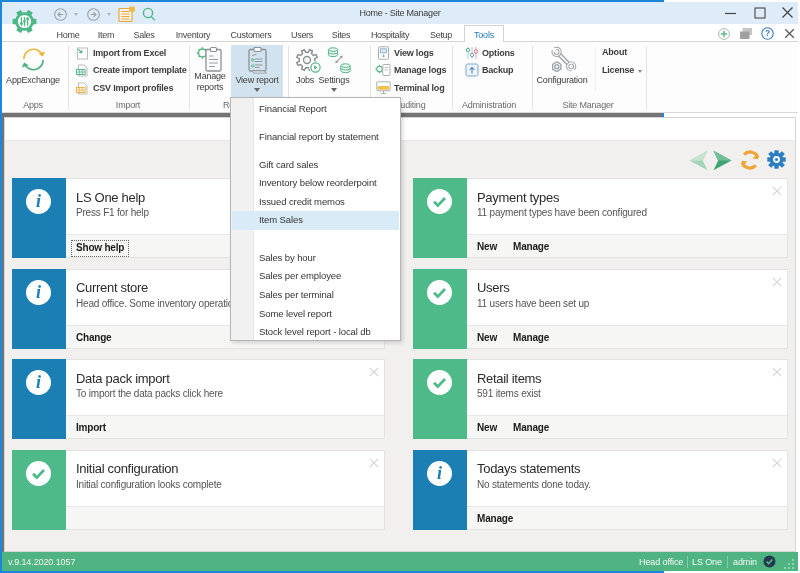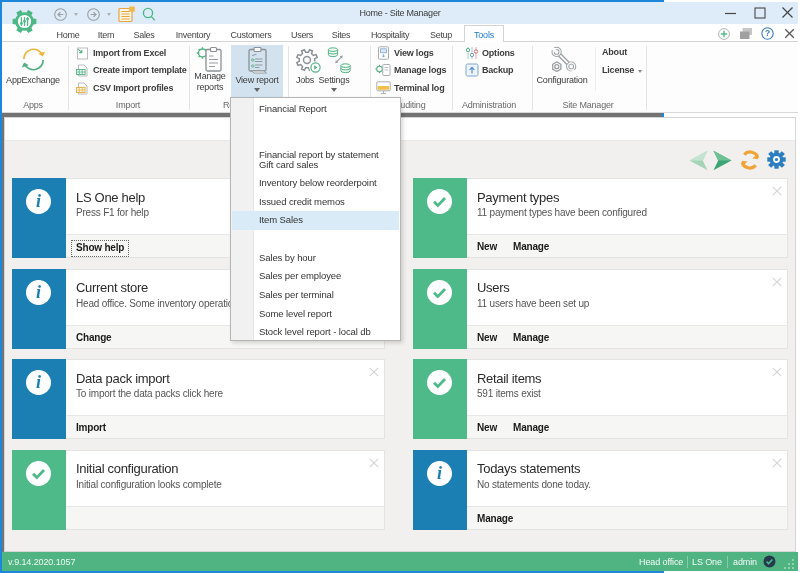--- a/index.html
+++ b/index.html
@@ -534,21 +534,21 @@
           <rect x="4" y="8" width="2" height="2"></rect>
         <rect x="4" y="4" width="2" height="2"></rect>
           <rect x="0" y="8" width="2" height="2"></rect>
       </g>
     </svg>
   </div>
 
   <div id="menu">
     <div id="menugutter"></div>
     <div class="mi" style="top:1.5px">Financial Report</div>
-    <div class="mi" style="top:48px">Financial report by statement</div>
+    <div class="mi" style="top:30px">Financial report by statement</div>
     <div class="mi" style="top:57.5px">Gift card sales</div>
     <div class="mi" style="top:76.1px">Inventory below reorderpoint</div>
     <div class="mi" style="top:94.8px">Issued credit memos</div>
     <div class="mi mihl" style="top:113.4px">Item Sales</div>
     <div class="mi" style="top:150.8px">Sales by hour</div>
     <div class="mi" style="top:169.4px">Sales per employee</div>
     <div class="mi" style="top:188.1px">Sales per terminal</div>
     <div class="mi" style="top:206.7px">Some level report</div>
     <div class="mi" style="top:225.4px">Stock level report - local db</div>
   </div>

